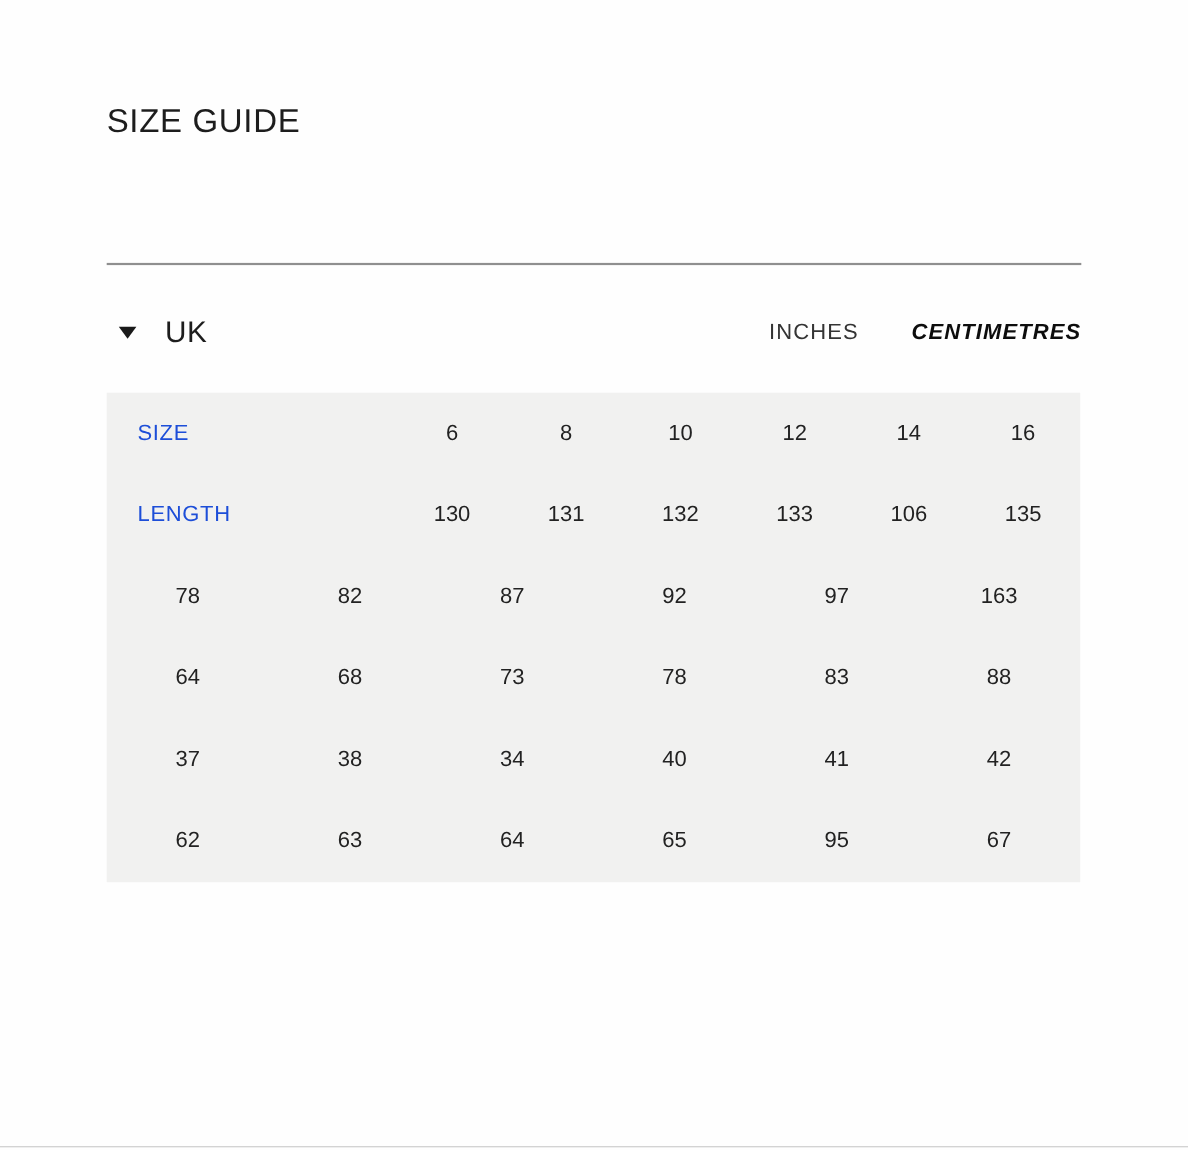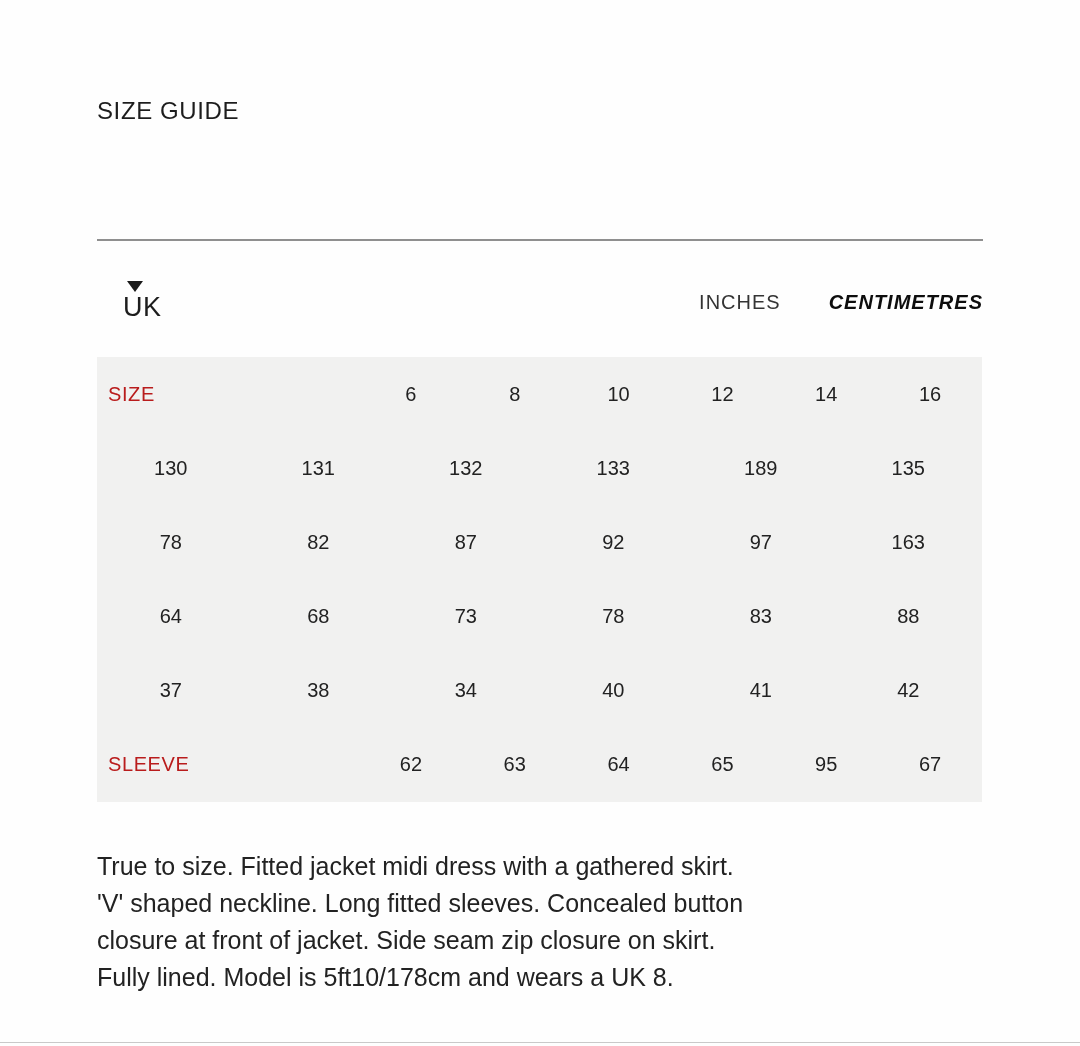--- a/index.html
+++ b/index.html
@@ -13,21 +13,21 @@
     width: 1080px;
     height: 1046px;
     background: #fefefe;
     overflow: hidden;
     color: #1f1f1f;
   }
   .page-title {
     position: absolute;
     left: 97px;
     top: 98px;
-    font-size: 24px;
+    font-size: 30px;
     line-height: 26px;
     font-weight: 400;
     letter-spacing: 0.6px;
     color: #1d1d1d;
   }
   .divider {
     position: absolute;
     left: 97px;
     top: 239px;
     width: 886px;
@@ -40,21 +40,20 @@
     top: 285px;
     width: 886px;
     height: 34px;
     display: flex;
     align-items: center;
   }
   .region-dropdown {
     display: flex;
     align-items: center;
     cursor: pointer;
-    flex-direction: column;
   }
   .caret-down {
     width: 0;
     height: 0;
     margin-left: 11px;
     border-left: 8px solid transparent;
     border-right: 8px solid transparent;
     border-top: 11px solid #1a1a1a;
   }
   .region-label {
@@ -90,25 +89,25 @@
     display: flex;
     flex-direction: column;
   }
   .table-row {
     flex: 1;
     display: flex;
     align-items: center;
   }
   .row-label {
     width: 262px;
-    padding-left: 11px;
+    padding-left: 28px;
     box-sizing: border-box;
     font-size: 20px;
     letter-spacing: 0.6px;
-    color: #b91c1c;
+    color: #1d4ed8;
   }
   .cell {
     flex: 1;
     text-align: center;
     font-size: 20px;
     color: #222222;
   }
   .description {
     position: absolute;
     left: 97px;
@@ -154,25 +153,26 @@
       <div class="row-label">SIZE</div>
       <div class="cell">6</div>
       <div class="cell">8</div>
       <div class="cell">10</div>
       <div class="cell">12</div>
       <div class="cell">14</div>
       <div class="cell">16</div>
     </div>
 
     <div class="table-row">
+      <div class="row-label">LENGTH</div>
       <div class="cell">130</div>
       <div class="cell">131</div>
       <div class="cell">132</div>
       <div class="cell">133</div>
-      <div class="cell">189</div>
+      <div class="cell">106</div>
       <div class="cell">135</div>
     </div>
 
     <div class="table-row">
       <div class="cell">78</div>
       <div class="cell">82</div>
       <div class="cell">87</div>
       <div class="cell">92</div>
       <div class="cell">97</div>
       <div class="cell">163</div>
@@ -190,31 +190,26 @@
     <div class="table-row">
       <div class="cell">37</div>
       <div class="cell">38</div>
       <div class="cell">34</div>
       <div class="cell">40</div>
       <div class="cell">41</div>
       <div class="cell">42</div>
     </div>
 
     <div class="table-row">
-      <div class="row-label">SLEEVE</div>
       <div class="cell">62</div>
       <div class="cell">63</div>
       <div class="cell">64</div>
       <div class="cell">65</div>
       <div class="cell">95</div>
       <div class="cell">67</div>
     </div>
 
   </div>
 
-  <div class="description">True to size. Fitted jacket midi dress with a gathered skirt.
-'V' shaped neckline. Long fitted sleeves. Concealed button
-closure at front of jacket. Side seam zip closure on skirt.
-Fully lined. Model is 5ft10/178cm and wears a UK 8.</div>
 
   <div class="bottom-rule"></div>
 
 </div>
 
 </body></html>

